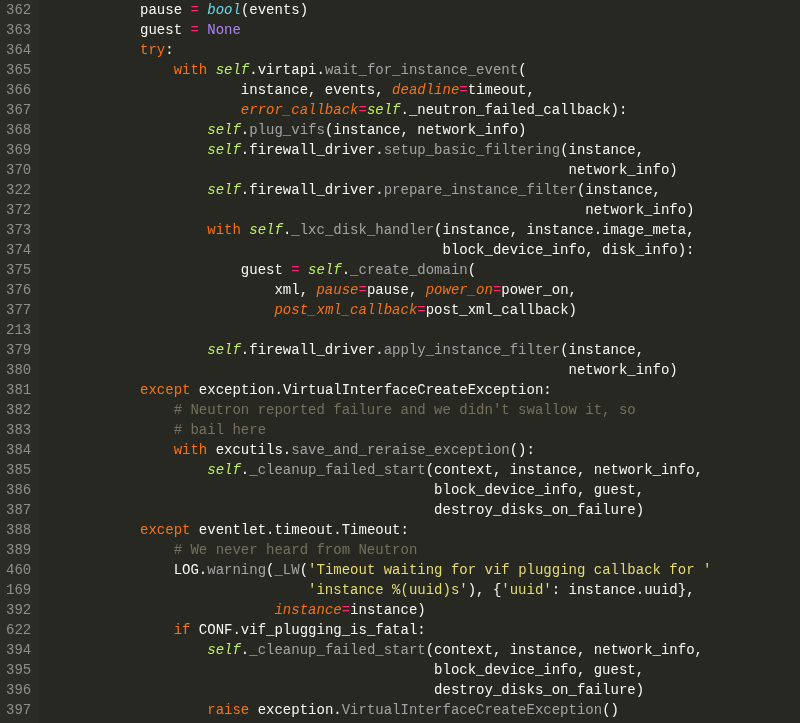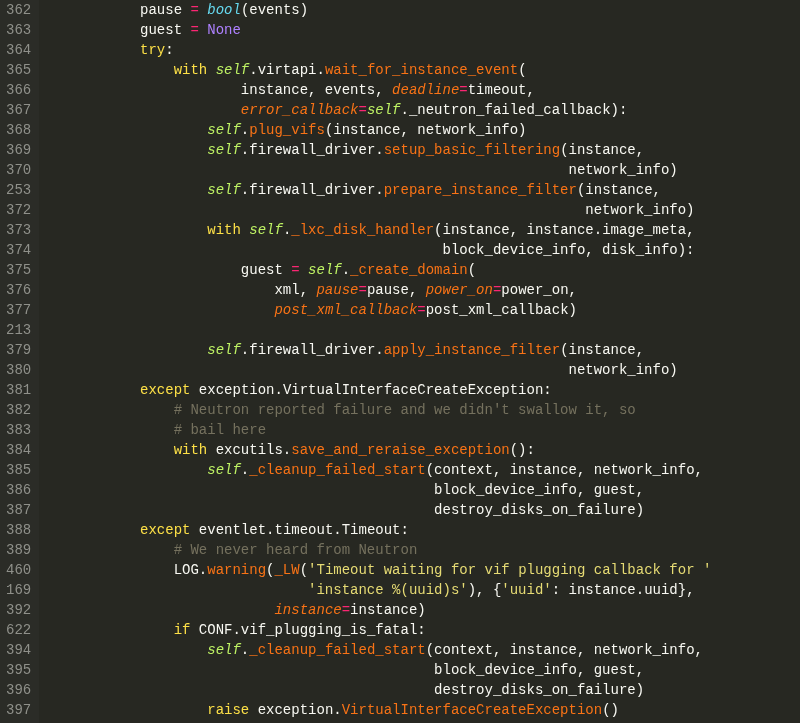--- a/index.html
+++ b/index.html
@@ -34,22 +34,22 @@
     padding: 0 16px 0 0;
     color: #F8F8F2;
     white-space: pre;
     overflow: hidden;
   }
   .code-line {
     height: 20px;
   }
 
   
-  .kw { color: #fde047; }
-  .fn { color: #f97316; }
+  .kw { color: #f97316; }
+  .fn { color: #a3a3a3; }
   .def { color: #66D9EF; font-style: italic; }
   .self { color: #bef264; font-style: italic; }
   .str { color: #E6DB74; }
   .arg { color: #f97316; font-style: italic; }
   .cmt { color: #75715E; }
   .const { color: #AE81FF; }
   .op { color: #F92672; }
   .pln { color: #F8F8F2; }
 </style>
 </head>
@@ -59,21 +59,21 @@
   <div class="gutter">
       <div class="gutter-line">362</div>
       <div class="gutter-line">363</div>
       <div class="gutter-line">364</div>
       <div class="gutter-line">365</div>
       <div class="gutter-line">366</div>
       <div class="gutter-line">367</div>
       <div class="gutter-line">368</div>
       <div class="gutter-line">369</div>
       <div class="gutter-line">370</div>
-      <div class="gutter-line">253</div>
+      <div class="gutter-line">322</div>
       <div class="gutter-line">372</div>
       <div class="gutter-line">373</div>
       <div class="gutter-line">374</div>
       <div class="gutter-line">375</div>
       <div class="gutter-line">376</div>
       <div class="gutter-line">377</div>
       <div class="gutter-line">213</div>
       <div class="gutter-line">379</div>
       <div class="gutter-line">380</div>
       <div class="gutter-line">381</div>

